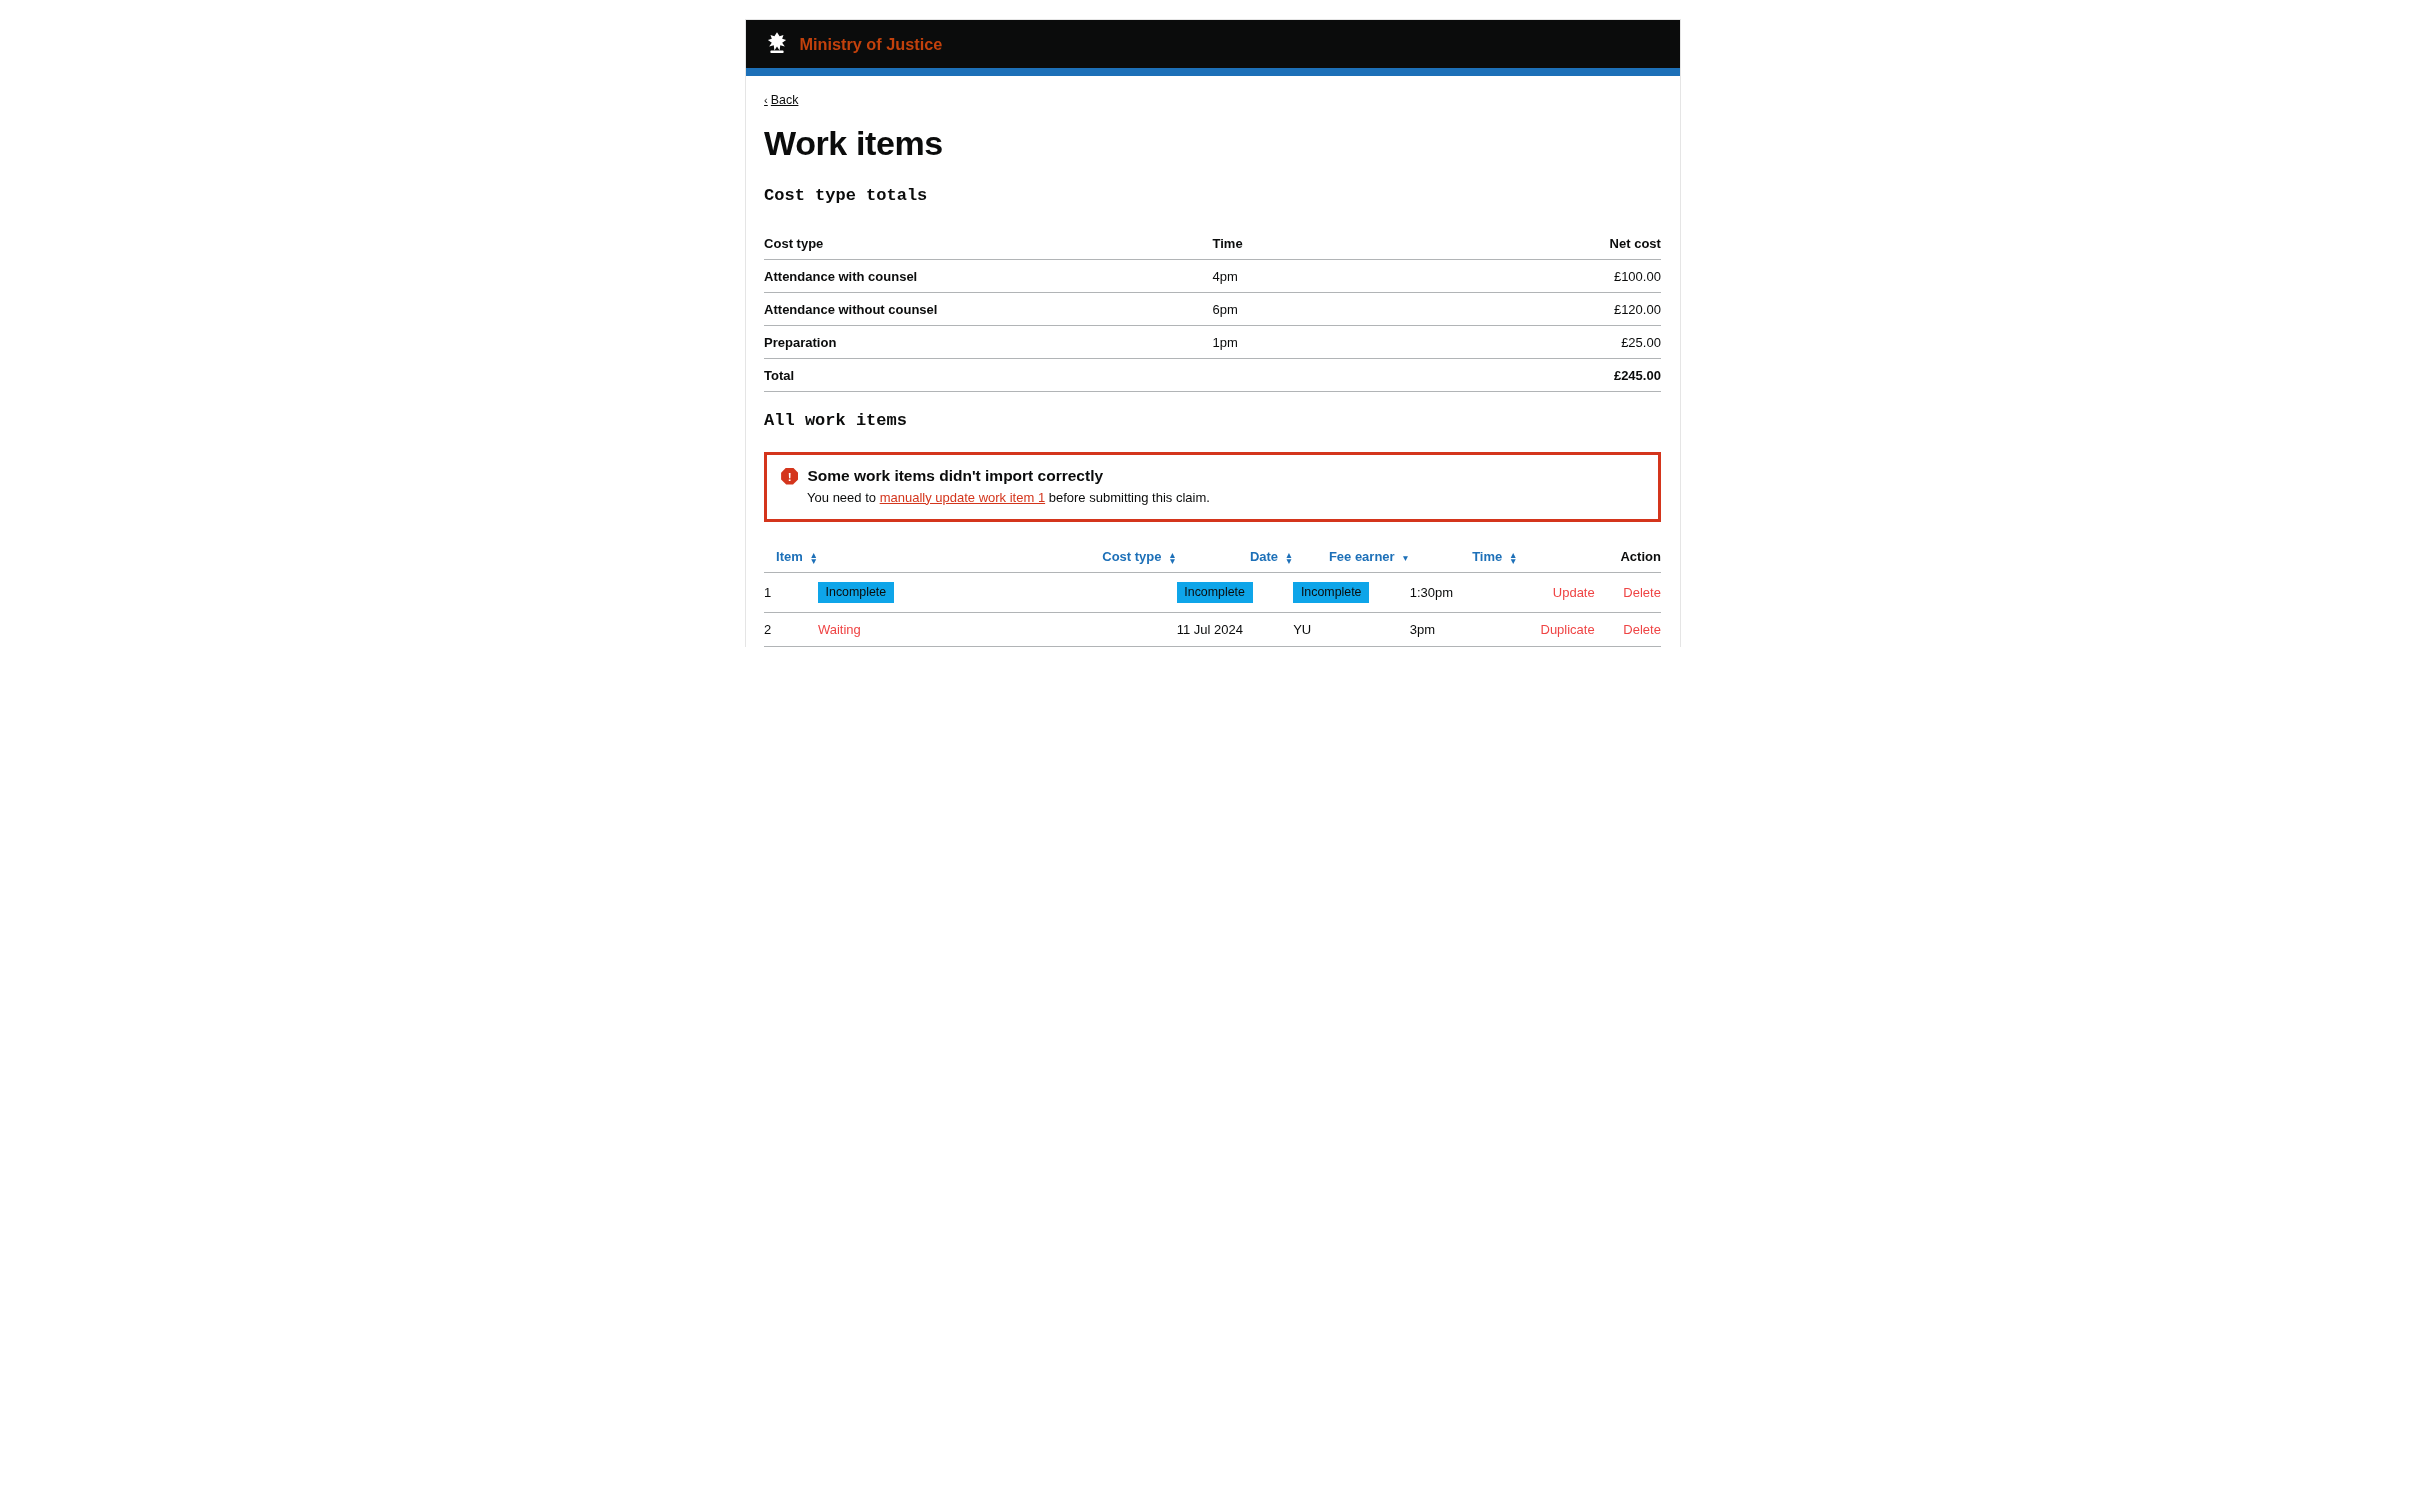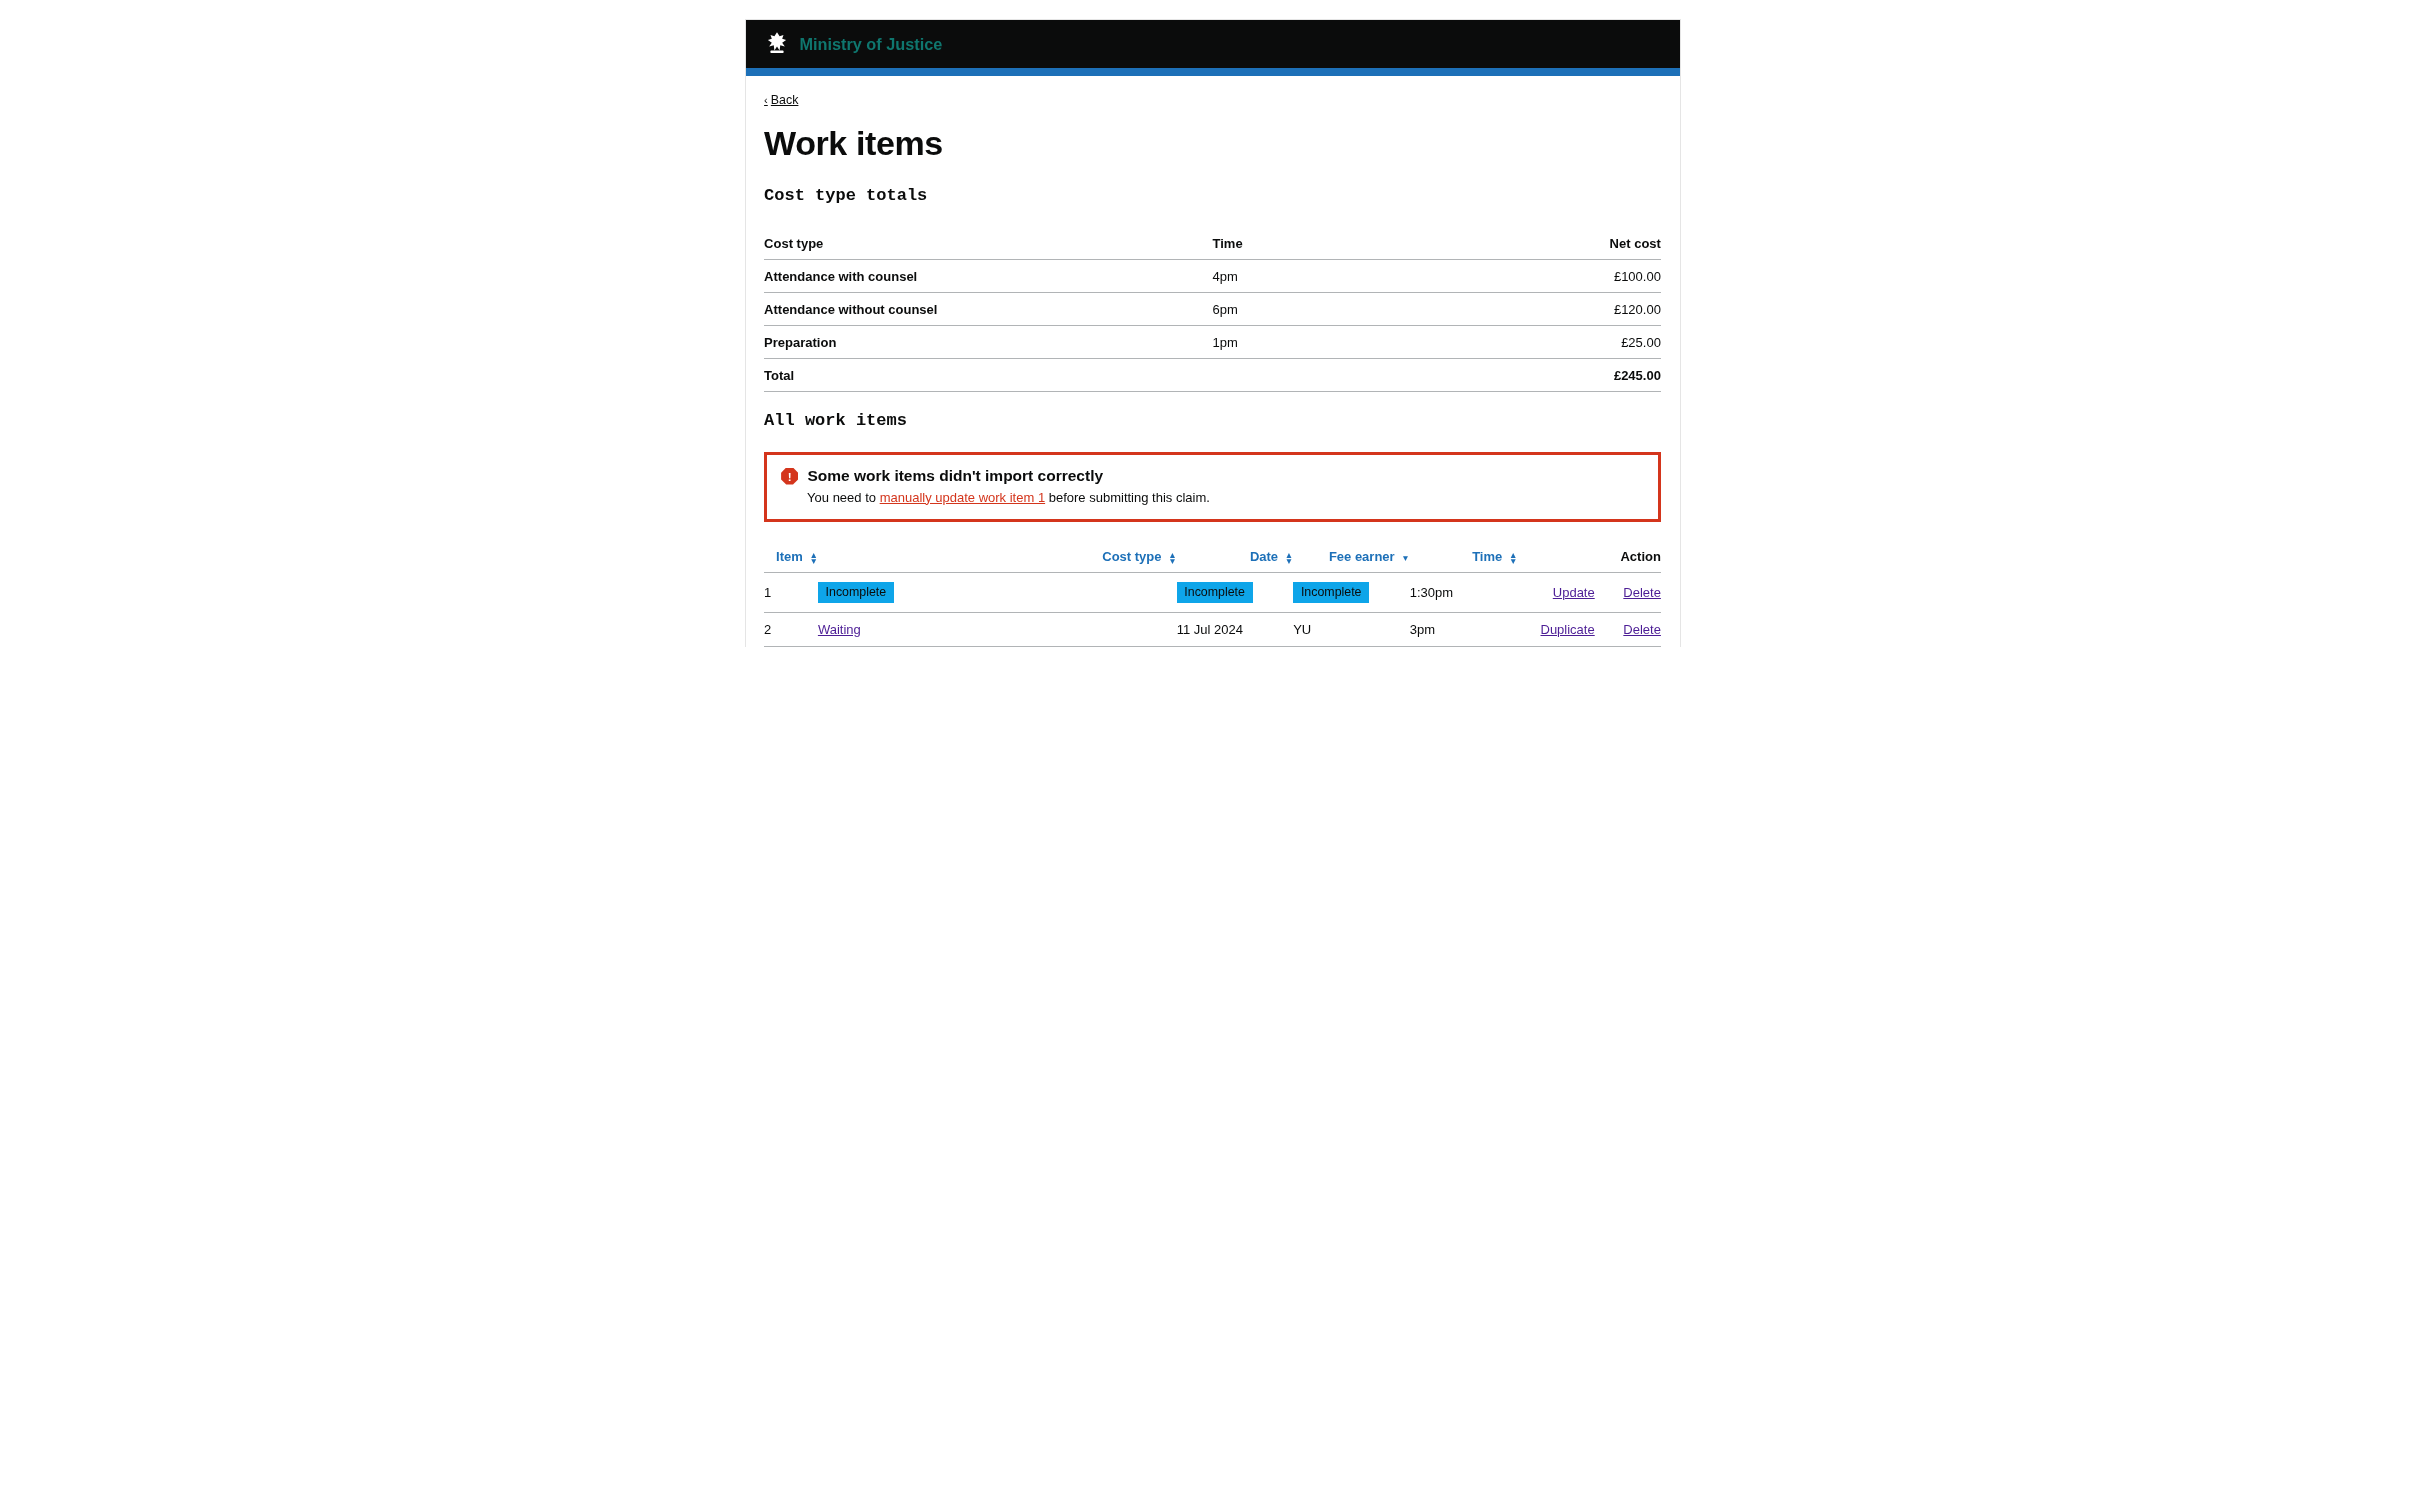--- a/index.html
+++ b/index.html
@@ -17,21 +17,21 @@
     position: relative;
   }
   .frame {
     margin: 19.4px 74px 0 74px;
     border: 0.8px solid #e5e5e5;
     border-bottom: none;
     background: #fff;
   }
   .header {
     background: #0b0c0c;
-    color: #0f766e;
+    color: #c2410c;
     display: flex;
     align-items: center;
     padding: 11px 18.6px;
     font-weight: 700;
     font-size: 16.3px;
   }
   .crest {
     width: 26px;
     height: 26px;
     margin-right: 9.3px;
@@ -160,22 +160,21 @@
     margin-left: 3.1px;
   }
   .tag-incomplete {
     background: #0ea5e9;
     color: #0b0c0c;
     padding: 3.1px 7.7px;
     display: inline-block;
     font-size: 12.4px;
   }
   .link {
-    color: #4c1d95;
-    text-decoration: underline;
+    color: #ef4444;
     cursor: pointer;
   }
   .actions-cell {
     text-align: right;
     white-space: nowrap;
   }
   .actions-cell .link + .link { margin-left: 25px; }
 
   .col-item   { width: 6%; }
   .col-ct     { width: 40%; }

